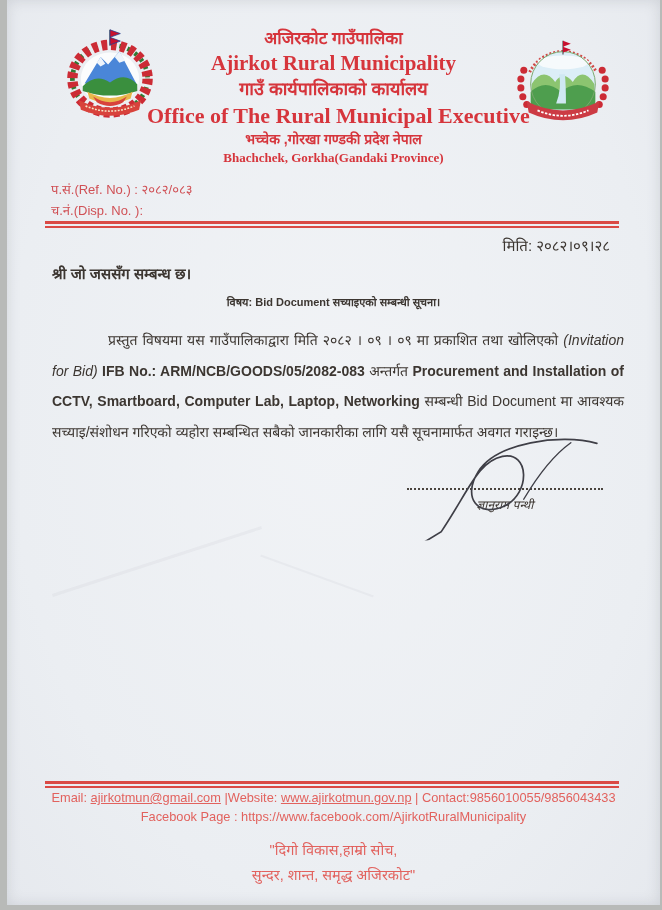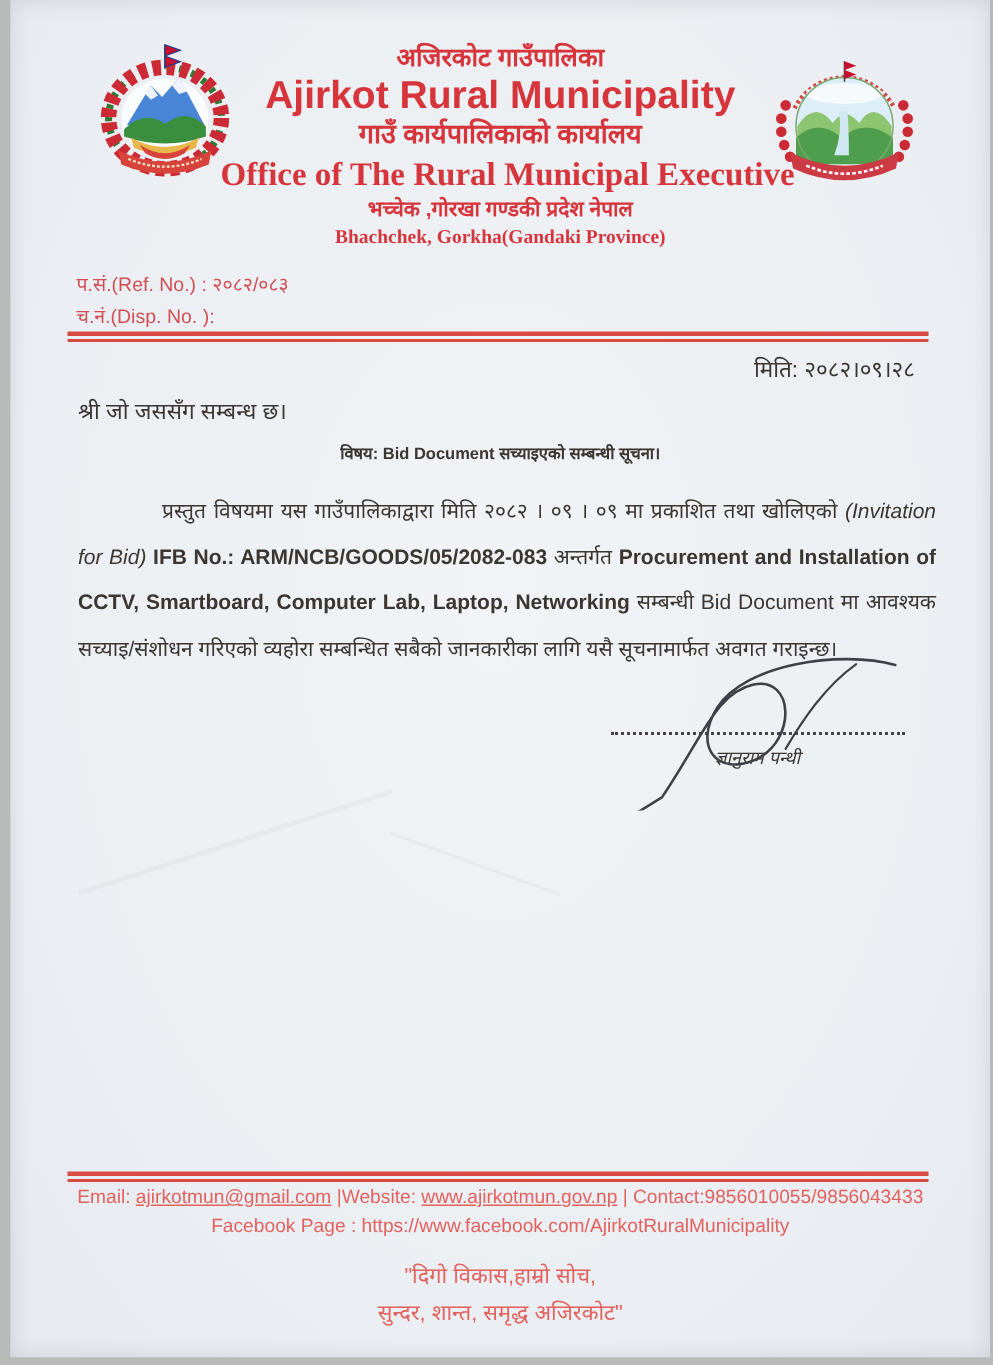--- a/index.html
+++ b/index.html
@@ -16,37 +16,37 @@
     box-shadow:inset 0 0 14px rgba(90,95,105,0.18);
   }
   .crease{position:absolute;background:rgba(120,125,135,0.06);transform:rotate(-18deg);}
   
   .logo{position:absolute;}
   .logo-left{left:55px;top:27px;width:96px;height:94px;}
   .logo-right{right:46px;top:33px;width:102px;height:98px;}
   .logo svg{width:100%;height:100%;}
   .head-text{position:absolute;left:140px;right:140px;top:27px;text-align:center;color:#d6353c;}
   .h-np-1{font-size:17px;font-weight:bold;line-height:23px;}
-  .h-en-1{font-family:Liberation Sans, sans-serif;font-size:26px;font-weight:bold;line-height:26px;}
+  .h-en-1{font-family:Liberation Serif, serif;font-size:21px;font-weight:bold;line-height:26px;}
   .h-np-2{font-size:18px;font-weight:bold;line-height:26px;}
   .h-en-2{font-family:"Liberation Serif","DejaVu Serif",serif;font-size:22px;font-weight:bold;line-height:27px;white-space:nowrap;}
   .h-np-3{font-size:14px;font-weight:bold;line-height:20px;}
   .h-en-3{font-family:"Liberation Serif","DejaVu Serif",serif;font-size:13px;font-weight:bold;line-height:17px;}
   
   .ref-block{position:absolute;left:44px;top:179px;color:#d05055;font-size:13px;line-height:21px;}
   
   .rule{position:absolute;left:38px;width:574px;}
   .rule-top{top:221px;}
   .rule-bottom{top:781px;}
   .rule .thick{height:3px;background:#da4a45;}
   .rule .gap{height:2px;}
   .rule .thin{height:2px;background:#da4a45;}
   
   .date{position:absolute;top:235px;right:50px;font-size:15px;color:#3c3631;}
-  .salutation{position:absolute;left:45px;top:263px;font-size:15px;color:#3c3631;}
+  .salutation{position:absolute;left:45px;top:263px;font-size:15px;color:#3c3631;font-weight:bold;}
   .subject{position:absolute;left:0;right:0;top:294px;text-align:center;font-size:11px;font-weight:bold;color:#3c3631;}
   .body-par{
     position:absolute;left:45px;top:325px;width:572px;margin:0;
     font-size:14px;line-height:30.5px;text-align:justify;text-indent:56px;color:#3c3631;
   }
   .en{font-family:"Liberation Sans","DejaVu Sans",sans-serif;}
   .b{font-weight:bold;}
   .it{font-style:italic;}
   .u{text-decoration:underline;}
   

